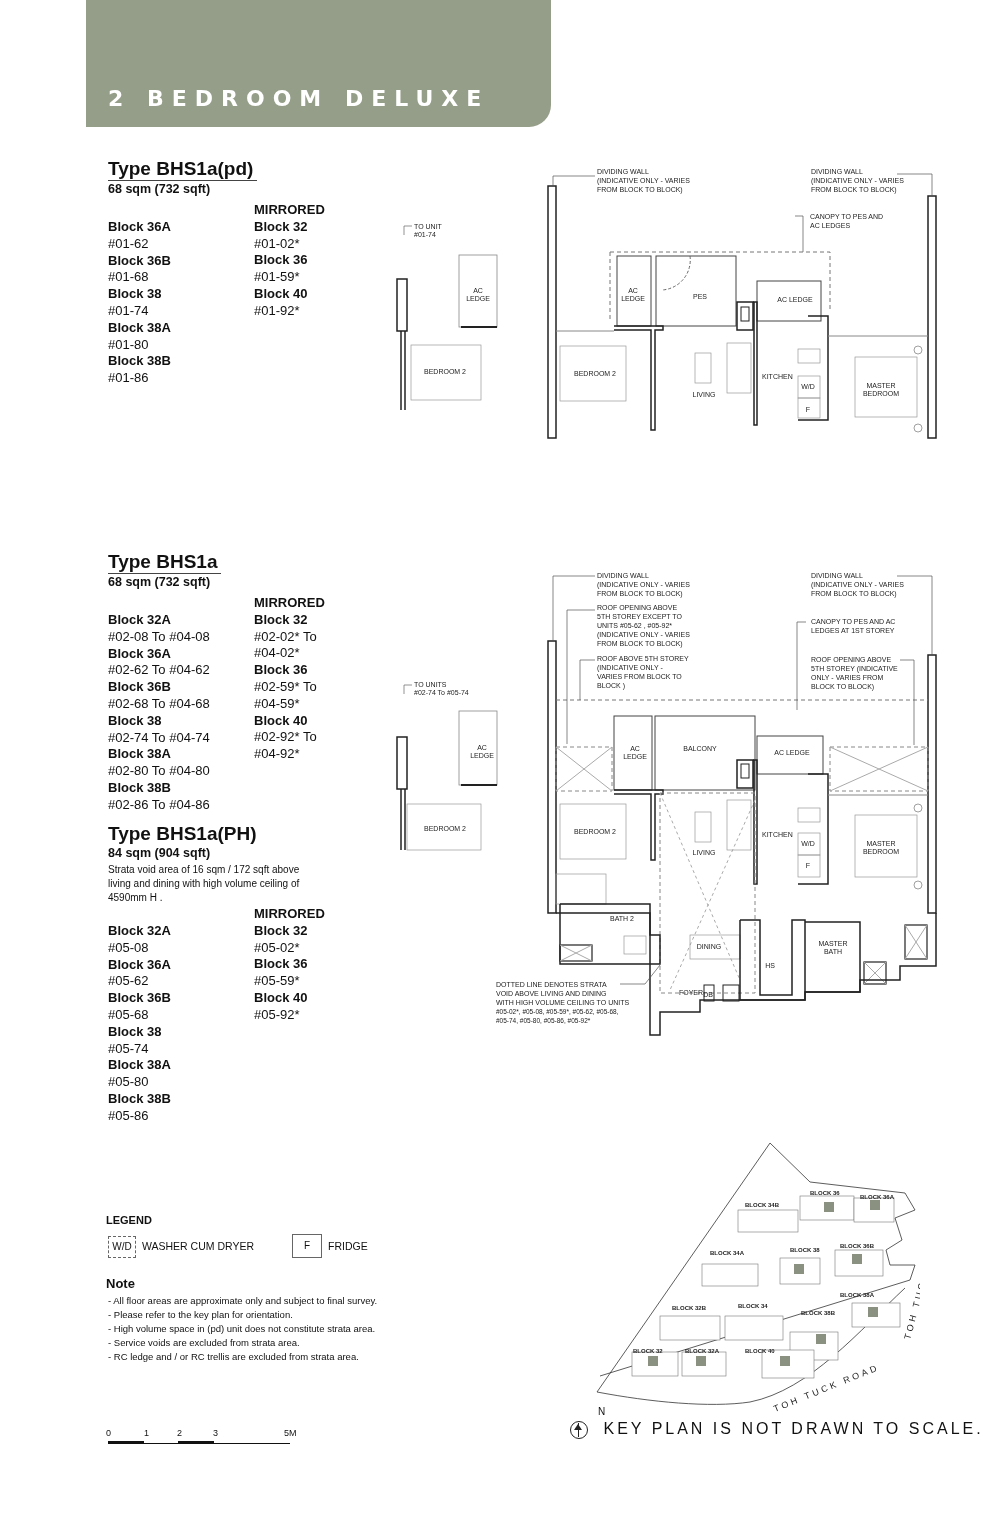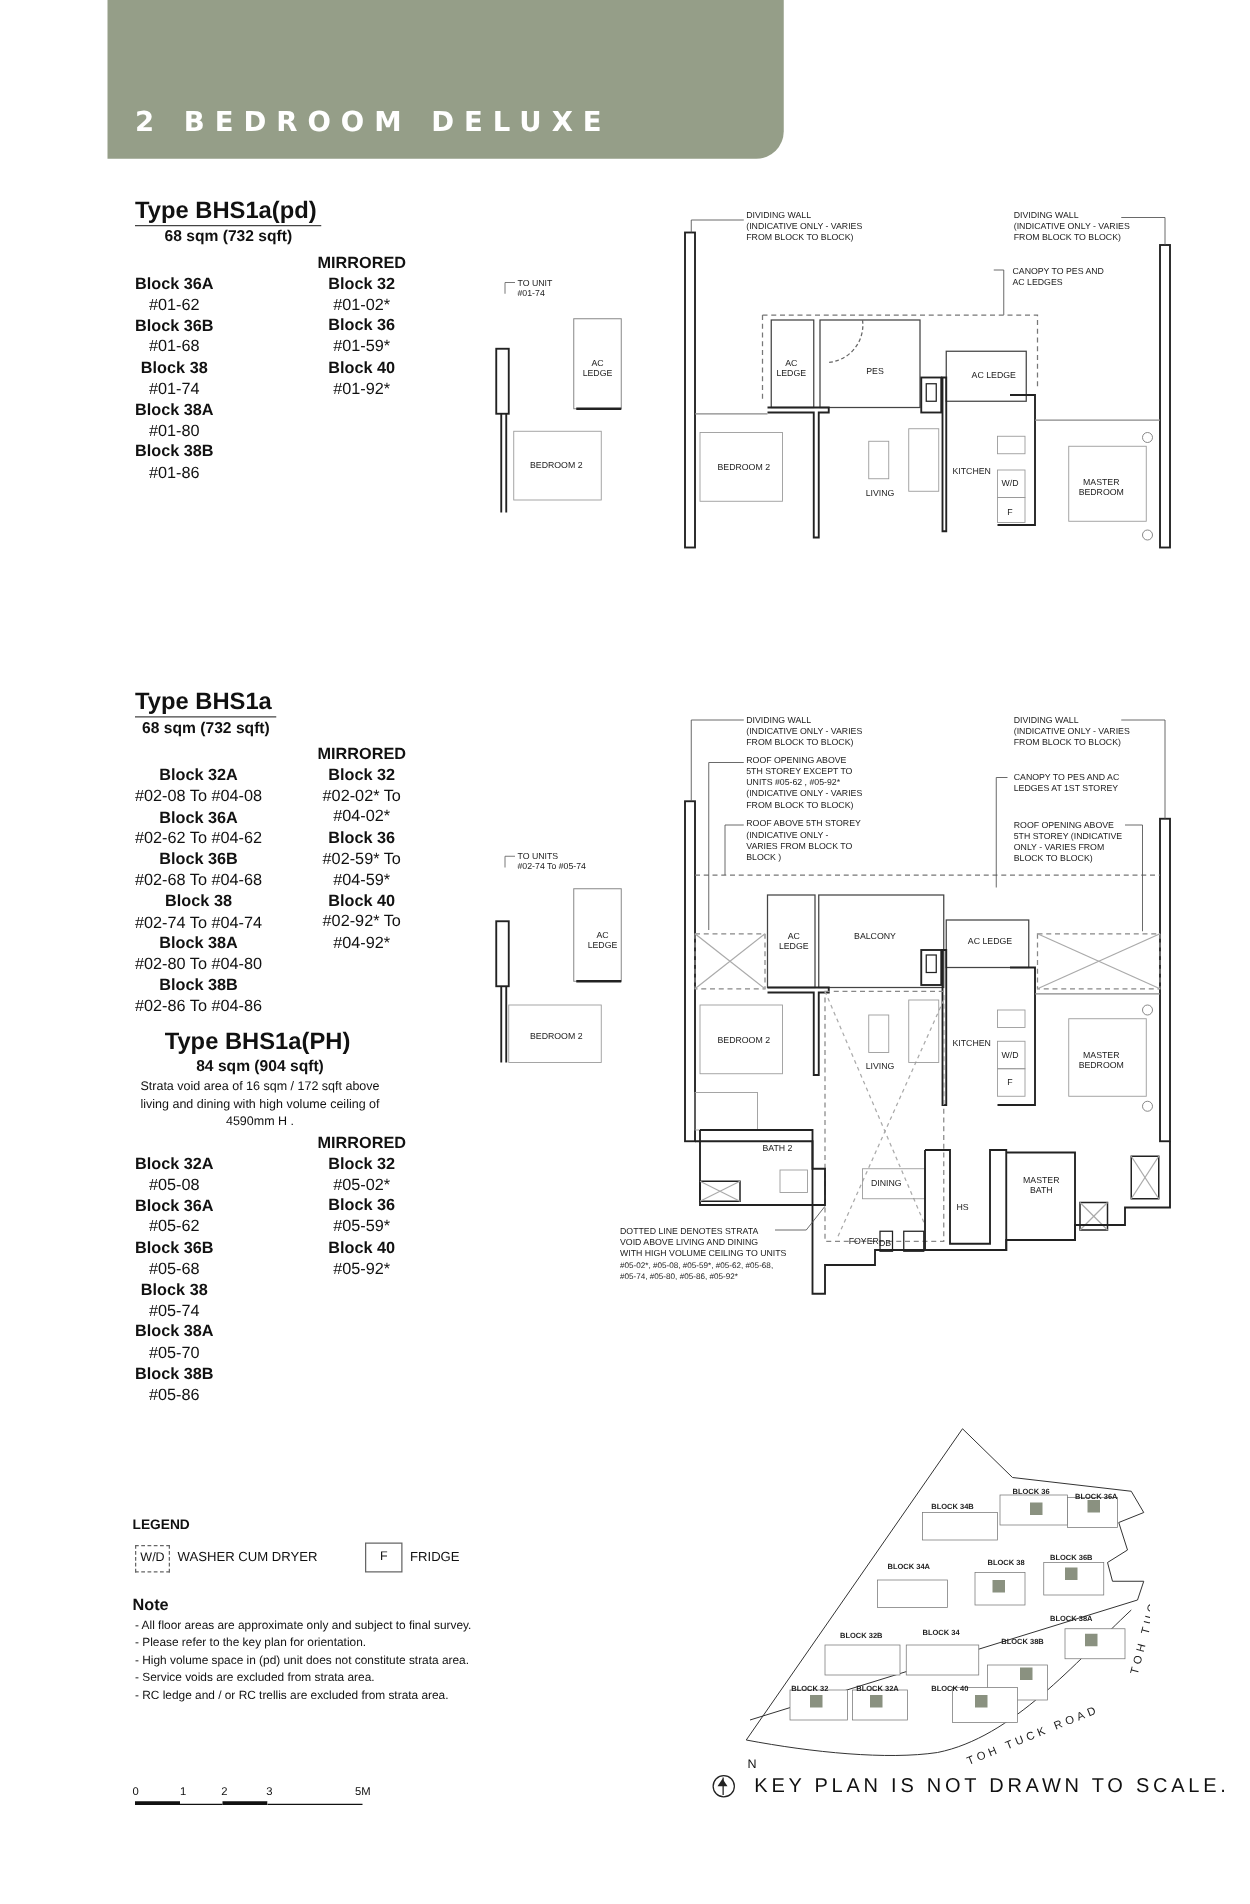--- a/index.html
+++ b/index.html
@@ -1,20 +1,20 @@
 <!DOCTYPE html>
 <html><head>
 <meta charset="utf-8">
 <style>
   html, body { margin: 0; padding: 0; background: #ffffff; }
   body { width: 1000px; height: 1523px; position: relative; overflow: hidden; font-family: "Liberation Sans", sans-serif; color: #111; }
-  .header-band { position: absolute; left: 86px; top: 0; width: 541px; height: 127px; background: #959e88; border-bottom-right-radius: 22px; }
+  .header-band { position: absolute; left: 86px; top: 0; width: 465px; height: 127px; background: #959e88; border-bottom-right-radius: 22px; }
   .header-title { position: absolute; left: 22px; top: 86px; color: #fff; font-family: "DejaVu Sans", sans-serif; font-weight: bold; font-size: 22px; letter-spacing: 8px; white-space: nowrap; }
 
-  .type-block { position: absolute; left: 108px; text-align: center; }
+  .type-block { position: absolute; left: 108px; }
   .type-title { font-size: 19px; font-weight: bold; line-height: 22px; border-bottom: 1px solid #444; display: inline-block; padding-right: 4px; }
   .type-area { font-size: 12.5px; font-weight: bold; line-height: 16px; }
   .type-desc { font-size: 10px; line-height: 14px; width: 200px; margin-top: 2px; }
   .units { position: relative; }
   .col { position: absolute; top: 0; font-size: 13px; line-height: 16.8px; }
   .col .blk { font-weight: bold; }
   .col .mir { font-weight: bold; }
 
   .plan { position: absolute; }
   .plan svg { overflow: visible; }
@@ -112,21 +112,21 @@
     <div class="col" style="left:0; top:18px;">
       <div class="blk">Block 32A</div>
       <div>#05-08</div>
       <div class="blk">Block 36A</div>
       <div>#05-62</div>
       <div class="blk">Block 36B</div>
       <div>#05-68</div>
       <div class="blk">Block 38</div>
       <div>#05-74</div>
       <div class="blk">Block 38A</div>
-      <div>#05-70</div>
+      <div>#05-80</div>
       <div class="blk">Block 38B</div>
       <div>#05-86</div>
     </div>
     <div class="col" style="left:146px; top:1px;">
       <div class="mir">MIRRORED</div>
       <div class="blk">Block 32</div>
       <div>#05-02*</div>
       <div class="blk">Block 36</div>
       <div>#05-59*</div>
       <div class="blk">Block 40</div>

